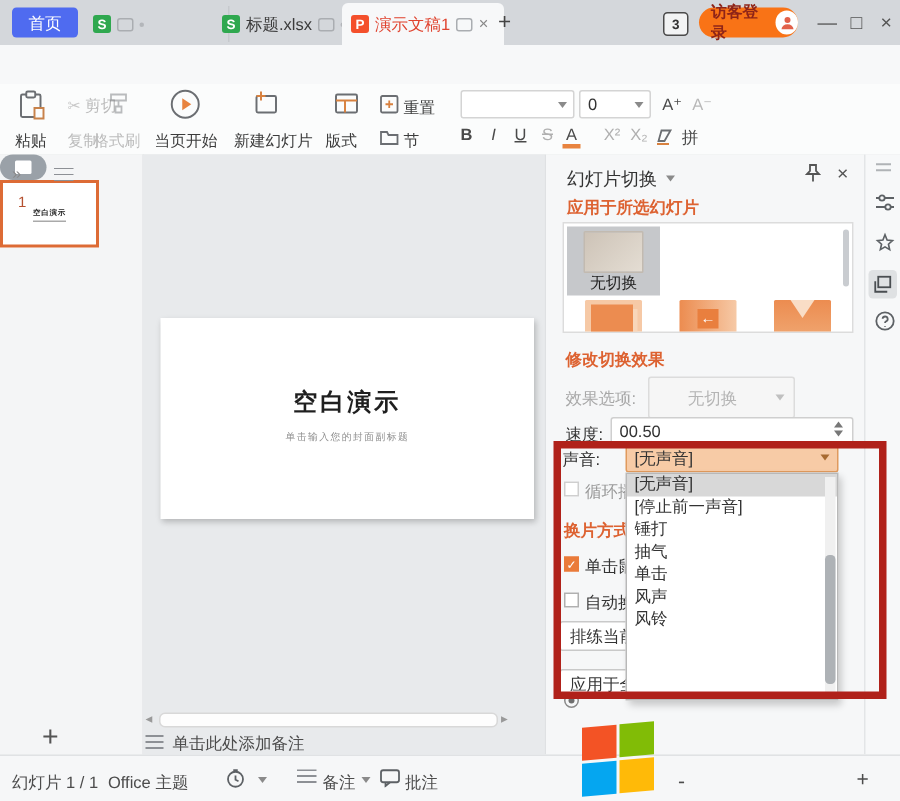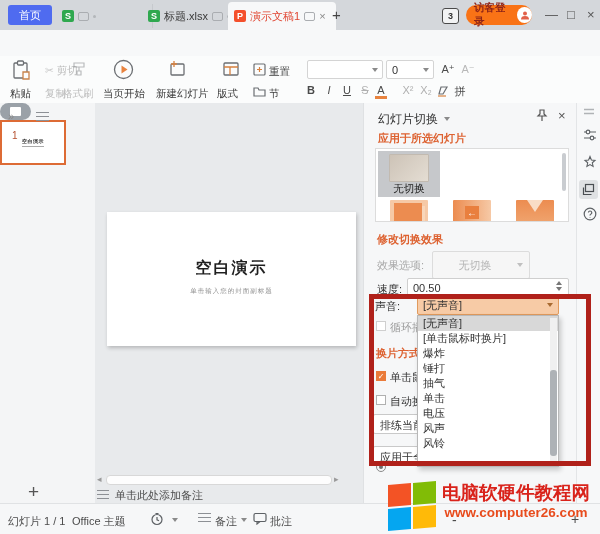--- a/index.html
+++ b/index.html
@@ -421,26 +421,24 @@
     </span>
 </div>
 
 <span class="abs" style="left:375px;top:299px;color:#333;z-index:6">声音:</span>
 <div class="abs combo" style="left:417px;top:295px;width:140px;height:18px;background:#f7cba6;border-color:#e09a5d;z-index:6">
   <span style="margin-left:5px">[无声音]</span>
   <span class="chev" style="margin-left:auto;margin-right:5px;border-top-color:#a86a30"></span>
 </div>
 <div class="abs" style="left:417px;top:315px;width:140px;height:150px;background:#fff;border:1px solid #b8b8b8;box-shadow:2px 3px 5px rgba(0,0,0,.2);z-index:6">
   <div class="dd-item sel">[无声音]</div>
-  <div class="dd-item">[单击鼠标时换片]</div>
-  <div class="dd-item">爆炸</div>
+  <div class="dd-item">[停止前一声音]</div>
   <div class="dd-item">锤打</div>
   <div class="dd-item">抽气</div>
   <div class="dd-item">单击</div>
-  <div class="dd-item">电压</div>
   <div class="dd-item">风声</div>
   <div class="dd-item">风铃</div>
   <div class="abs" style="right:1px;top:2px;width:7px;height:146px;background:#f0f0f0">
     <div class="abs" style="left:0;top:52px;width:7px;height:86px;background:#aeb2b6;border-radius:3px"></div>
   </div>
 </div>
 
 <div id="redbox" class="abs"></div>
 
 <div id="rstrip" class="abs"></div>
@@ -503,17 +501,13 @@
   <span class="sb-txt" style="left:571px;top:7px;font-size:14px">+</span>
 </div>
 
 <div id="watermark" class="abs">
   <span class="wm-logo">
     <span style="background:#f35325"></span>
       <span style="background:#81bc06"></span>
     <span style="background:#05a6f0"></span>
       <span style="background:#ffba08"></span>
   </span>
-  <span>
-    <span class="wm-title" style="display:block">电脑软硬件教程网</span>
-    <span class="wm-url" style="display:block">www.computer26.com</span>
-  </span>
 </div>
 
 </body></html>

